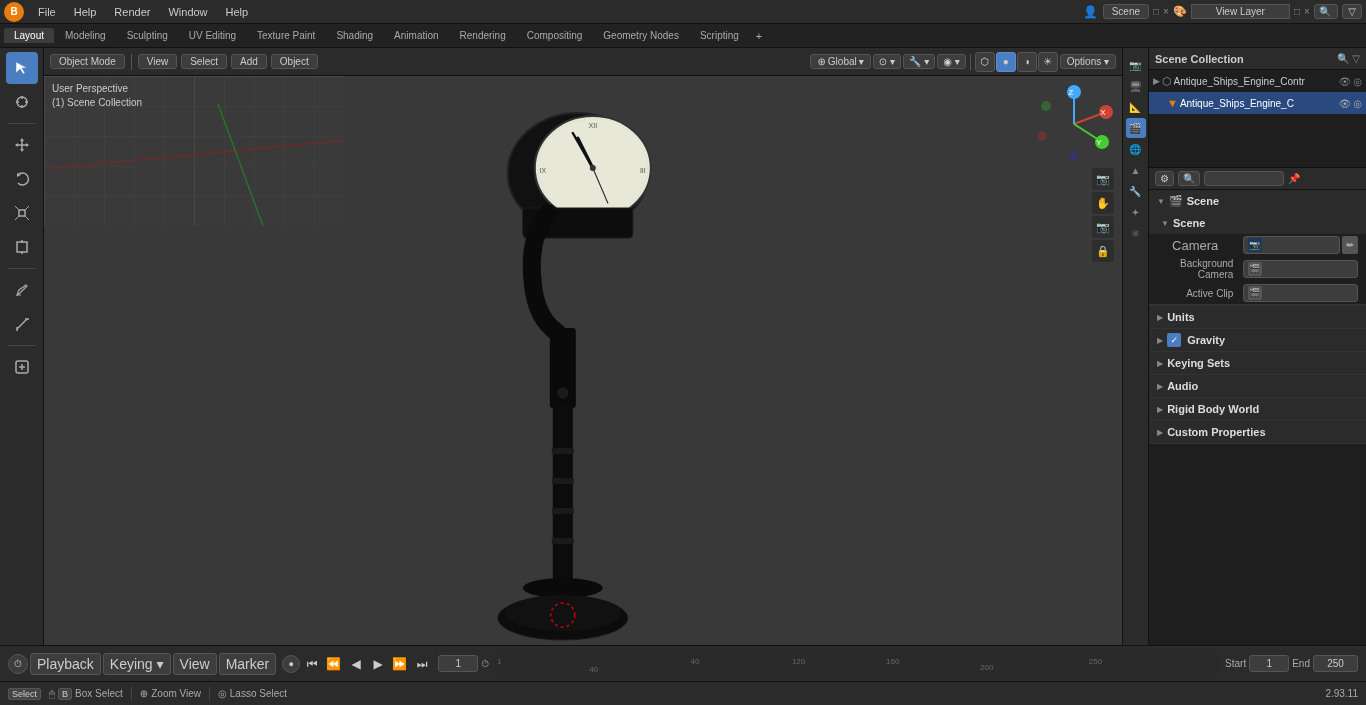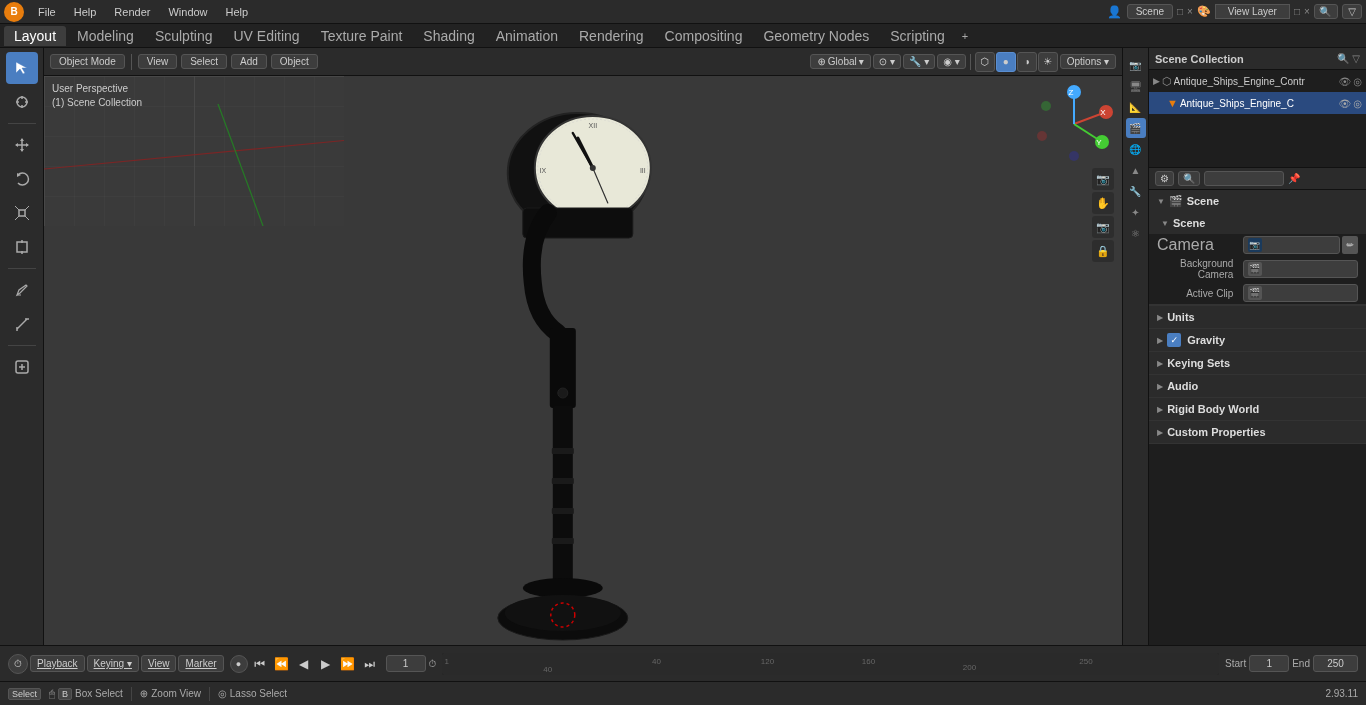--- a/index.html
+++ b/index.html
@@ -46,21 +46,21 @@
       background: #222;
       height: 24px;
       border-bottom: 1px solid #111;
       padding: 0 4px;
       gap: 1px;
     }
     .workspace-tab {
       padding: 2px 10px;
       color: #aaa;
       cursor: pointer;
-      font-size: 14px;
+      font-size: 10px;
       border-radius: 3px 3px 0 0;
     }
     .workspace-tab.active {
       background: #3d3d3d;
       color: #fff;
     }
     .workspace-tab-plus {
       padding: 2px 6px;
       color: #aaa;
       cursor: pointer;
@@ -258,23 +258,22 @@
       align-items: center;
       padding: 0 8px;
       gap: 6px;
     }
     .timeline-btn {
       padding: 2px 6px;
       background: #3d3d3d;
       border: 1px solid #555;
       border-radius: 3px;
       color: #ccc;
-      font-size: 10px;
-      cursor: pointer;
-      text-decoration: underline;
+      font-size: 14px;
+      cursor: pointer;
     }
     .timeline-transport {
       display: flex; gap: 2px; align-items: center;
     }
     .transport-btn {
       width: 20px; height: 20px;
       display: flex; align-items: center; justify-content: center;
       cursor: pointer;
       color: #ccc;
       font-size: 12px;
@@ -389,21 +388,21 @@
   <div class="menu-item">Help</div>
 
   <div style="flex:1"></div>
 
   <div style="display:flex;align-items:center;gap:4px;">
     <span style="font-size:12px;color:#888;">👤</span>
     <div style="background:#3d3d3d;border:1px solid #555;border-radius:3px;padding:1px 8px;font-size:10px;color:#ccc;">Scene</div>
     <span style="font-size:10px;color:#888;">□</span>
     <span style="font-size:10px;color:#888;">×</span>
     <span style="font-size:11px;color:#888;">🎨</span>
-    <div style="background:#3d3d3d;border:1px solid #555;border-radius:0;padding:1px 12px;font-size:10px;color:#ccc;">View Layer</div>
+    <div style="background:#3d3d3d;border:1px solid #555;border-radius:0;padding:1px 24px;font-size:10px;color:#ccc;">View Layer</div>
     <span style="font-size:10px;color:#888;">□</span>
     <span style="font-size:10px;color:#888;">×</span>
     <div style="background:#3d3d3d;border:1px solid #555;border-radius:3px;padding:1px 5px;font-size:10px;color:#ccc;">🔍</div>
     <div style="background:#3d3d3d;border:1px solid #555;border-radius:3px;padding:1px 5px;font-size:10px;color:#ccc;">▽</div>
   </div>
 </div>
 
 <div class="workspace-tabs">
   <div class="workspace-tab active">Layout</div>
   <div class="workspace-tab">Modeling</div>
@@ -689,21 +688,21 @@
               <span class="props-section-title">Scene</span>
             </div>
 
             <div class="props-section">
               <div class="props-section-header" style="padding-left:12px;">
                 <span class="collapse-arrow">▼</span>
                 <span class="props-section-title">Scene</span>
               </div>
 
               <div class="scene-props-row">
-                <span class="props-label" style="flex:1;text-align:left;padding-right:6px;font-size:16px;color:#aaa;">Camera</span>
+                <span class="props-label" style="flex:1;text-align:center;padding-right:6px;font-size:13px;color:#aaa;">Camera</span>
                 <div style="flex:1.5;display:flex;gap:2px;align-items:center;">
                   <div class="props-field" style="flex:1;">
                     <div class="props-field-icon" style="background:#1a3a5c;">📷</div>
                   </div>
                   <div style="background:#555;border-radius:2px;width:16px;height:18px;display:flex;align-items:center;justify-content:center;cursor:pointer;font-size:9px;color:#ccc;">✏</div>
                 </div>
               </div>
 
               <div class="scene-props-row">
                 <span class="props-label" style="flex:1;text-align:right;padding-right:6px;font-size:10px;color:#aaa;">Background Camera</span>

